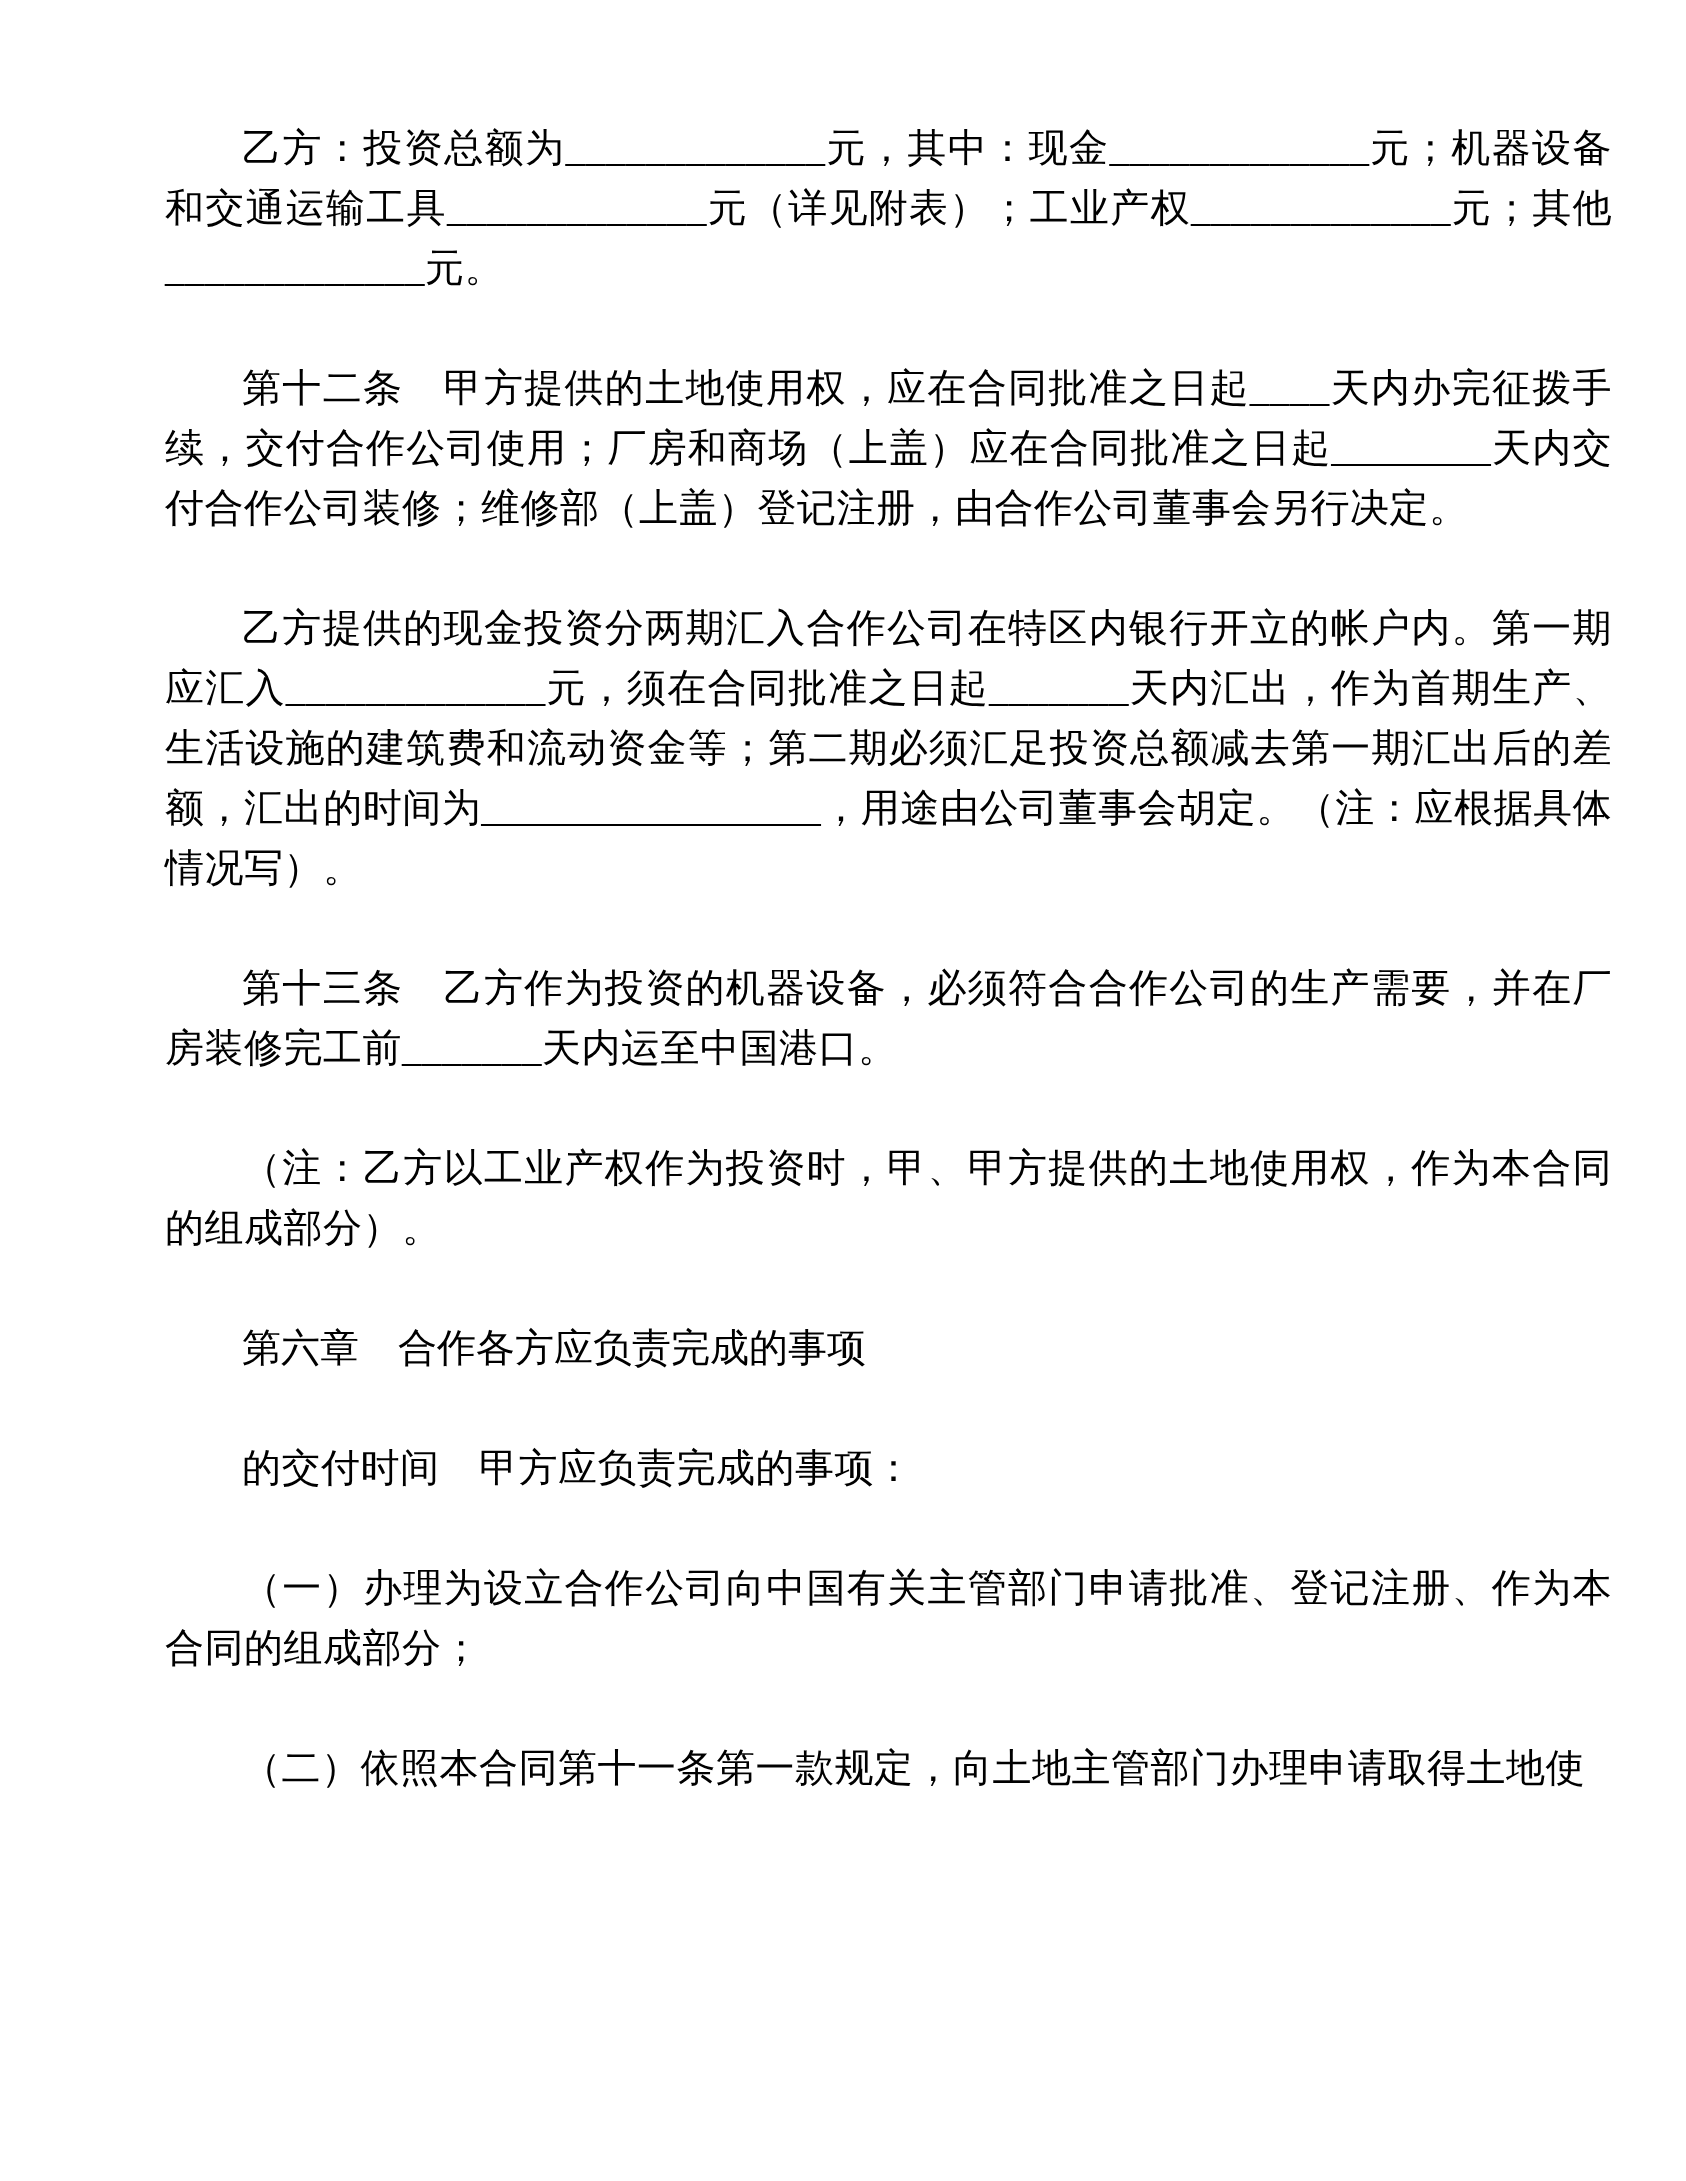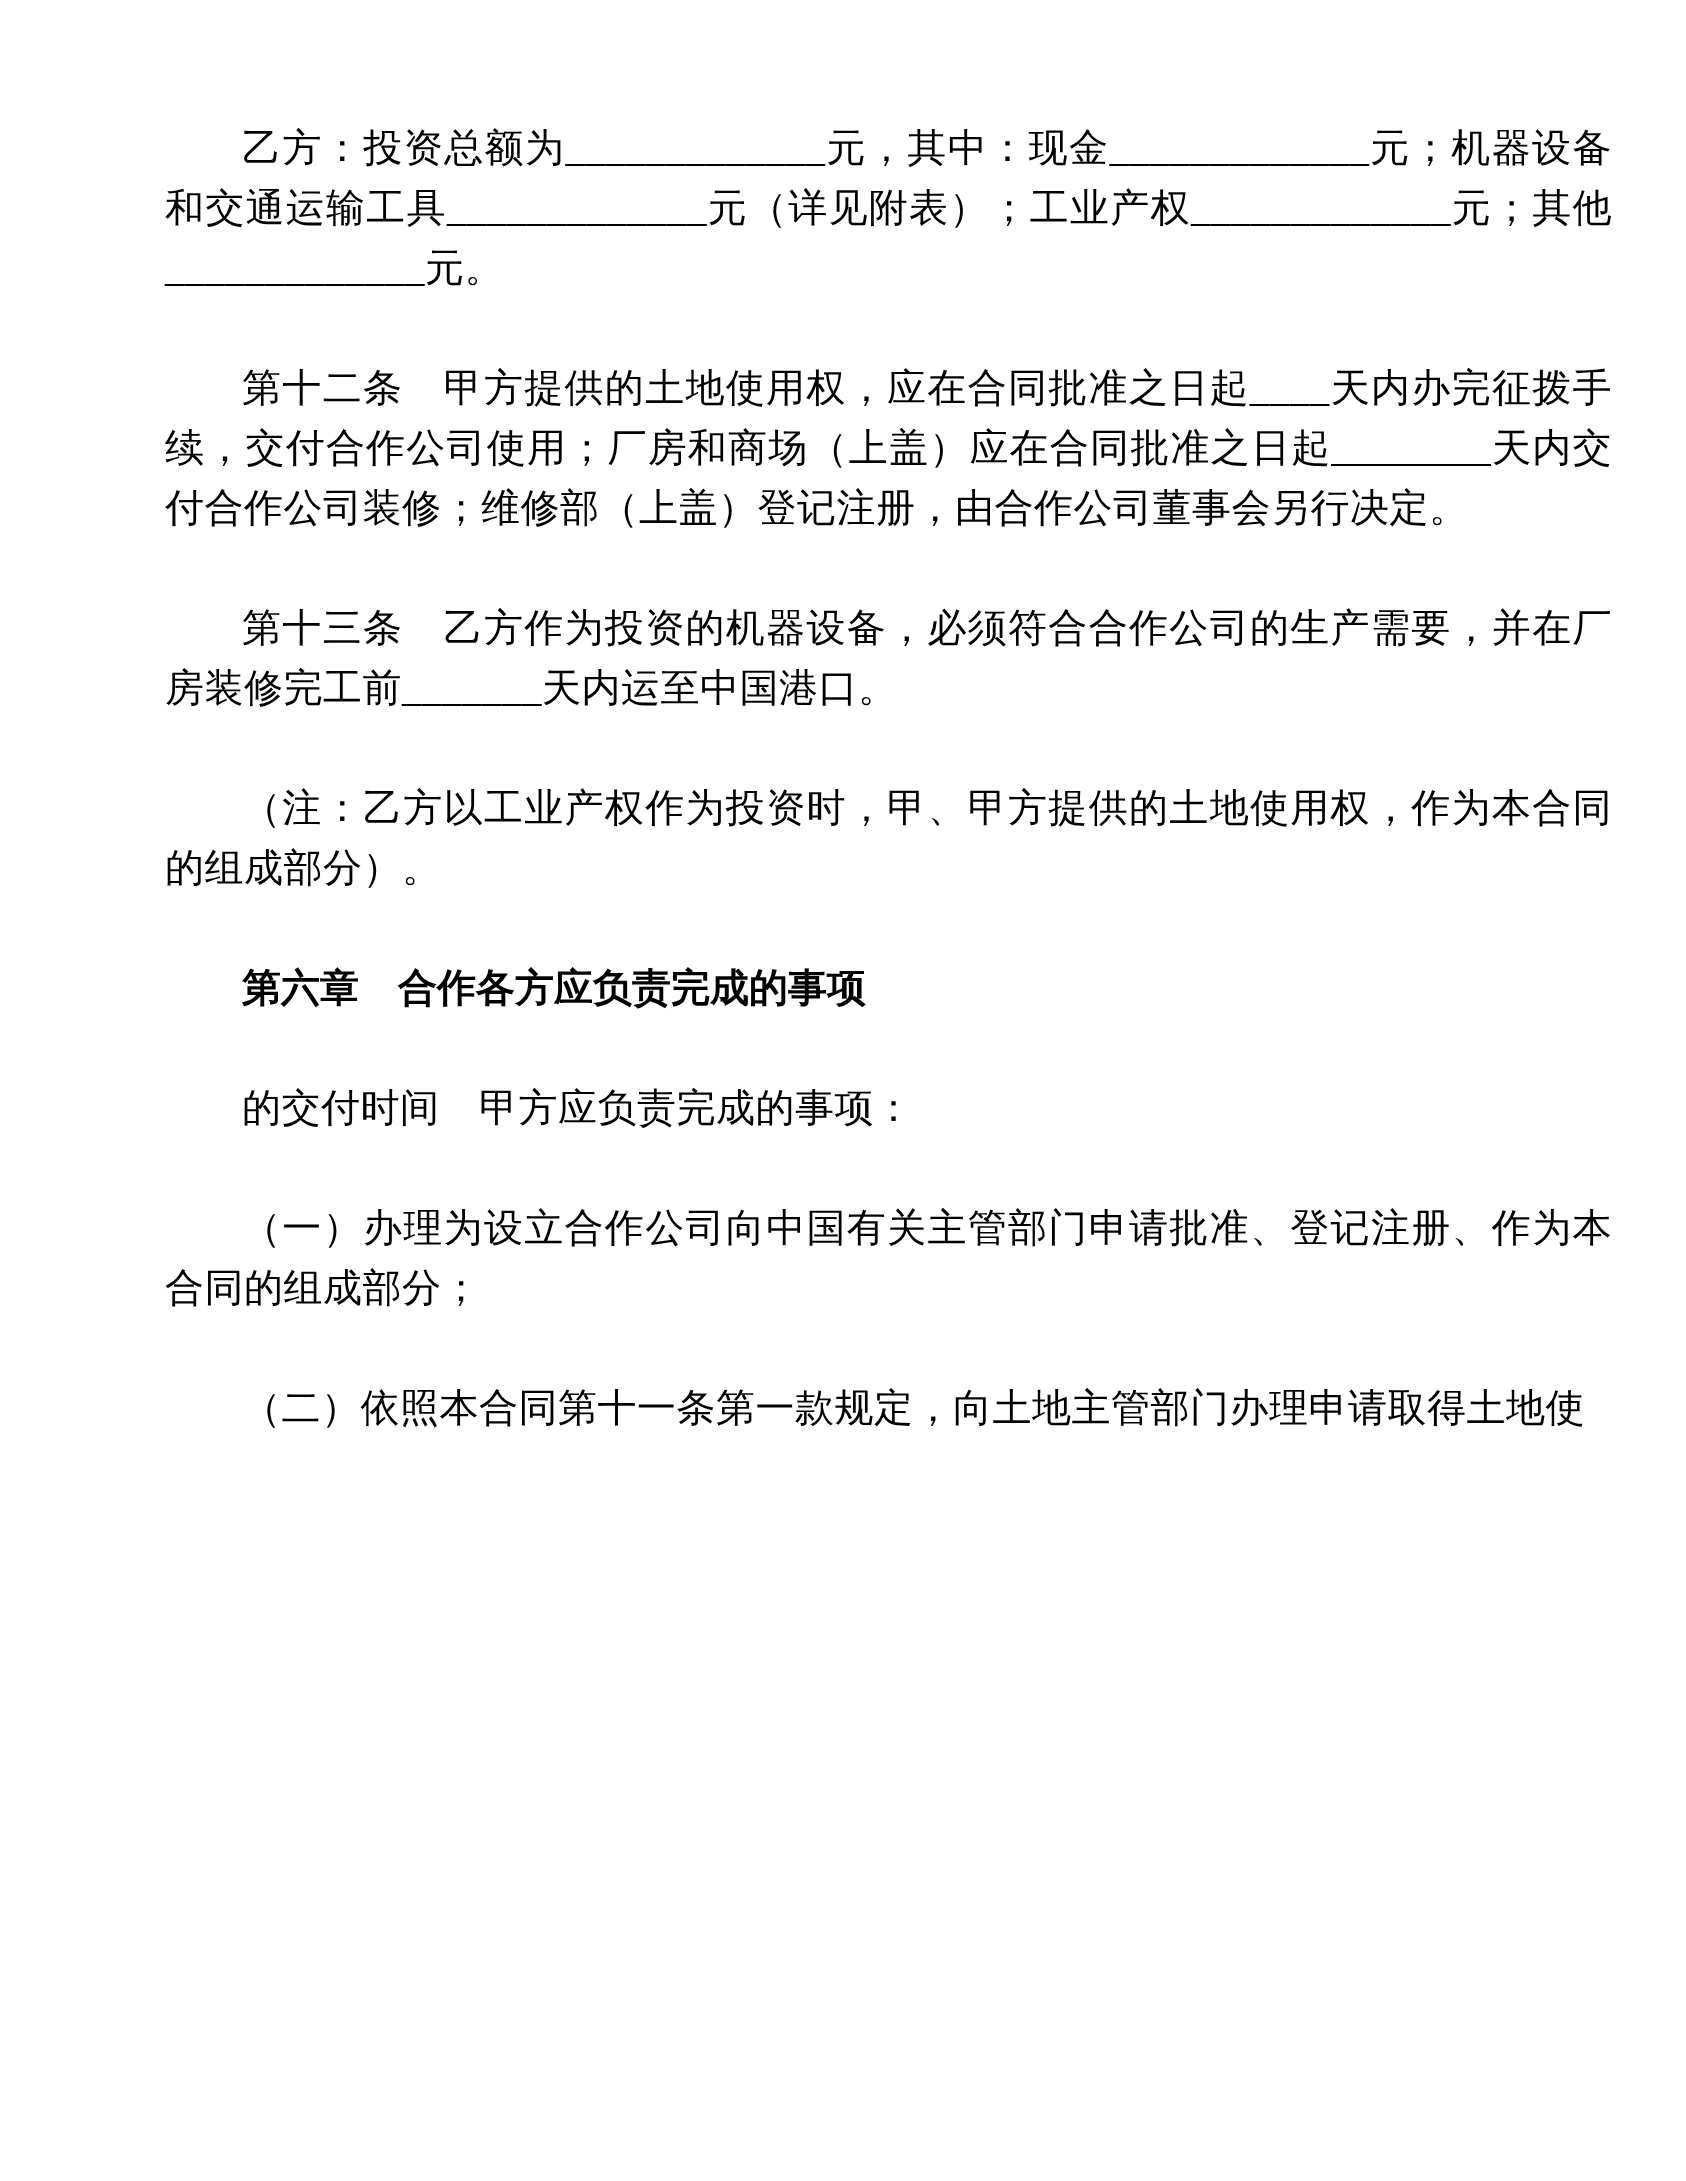--- a/index.html
+++ b/index.html
@@ -32,31 +32,31 @@
   }
   .para:last-child {
     margin-bottom: 0;
   }
   .heading {
     
     font-size: 39px;
     line-height: 60px;
     margin: 0 0 60px 0;
     text-indent: 77px;
-    font-weight: bold;
   }
 </style>
 </head>
 <body>
 
 <div class="page">
   <p class="para">乙方：投资总额为_____________元，其中：现金_____________元；机器设备和交通运输工具_____________元（详见附表）；工业产权_____________元；其他_____________元。</p>
 
   <p class="para">第十二条　甲方提供的土地使用权，应在合同批准之日起____天内办完征拨手续，交付合作公司使用；厂房和商场（上盖）应在合同批准之日起________天内交付合作公司装修；维修部（上盖）登记注册，由合作公司董事会另行决定。</p>
 
+  <p class="para">乙方提供的现金投资分两期汇入合作公司在特区内银行开立的帐户内。第一期应汇入_____________元，须在合同批准之日起_______天内汇出，作为首期生产、生活设施的建筑费和流动资金等；第二期必须汇足投资总额减去第一期汇出后的差额，汇出的时间为_________________，用途由公司董事会胡定。（注：应根据具体情况写）。</p>
 
   <p class="para">第十三条　乙方作为投资的机器设备，必须符合合作公司的生产需要，并在厂房装修完工前_______天内运至中国港口。</p>
 
   <p class="para">（注：乙方以工业产权作为投资时，甲、甲方提供的土地使用权，作为本合同的组成部分）。</p>
 
   <p class="heading">第六章　合作各方应负责完成的事项</p>
 
   <p class="para">的交付时间　甲方应负责完成的事项：</p>
 
   <p class="para">（一）办理为设立合作公司向中国有关主管部门申请批准、登记注册、作为本合同的组成部分；</p>

